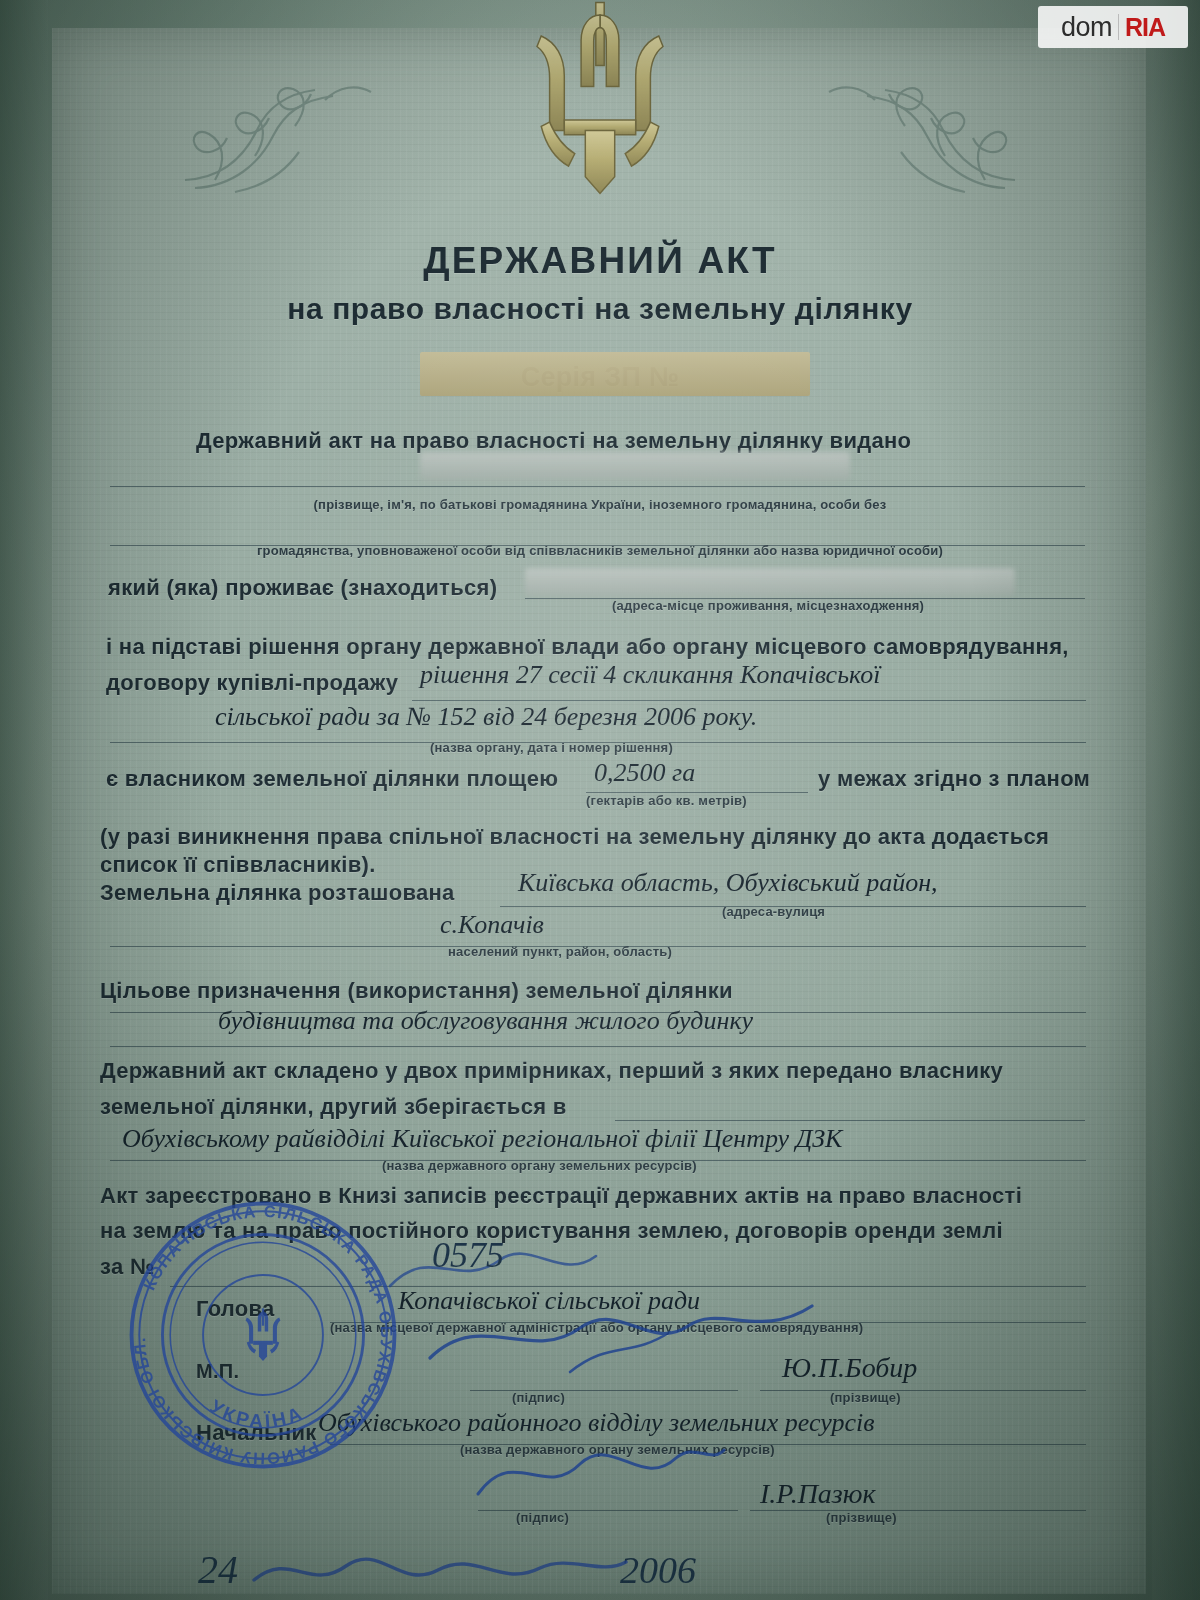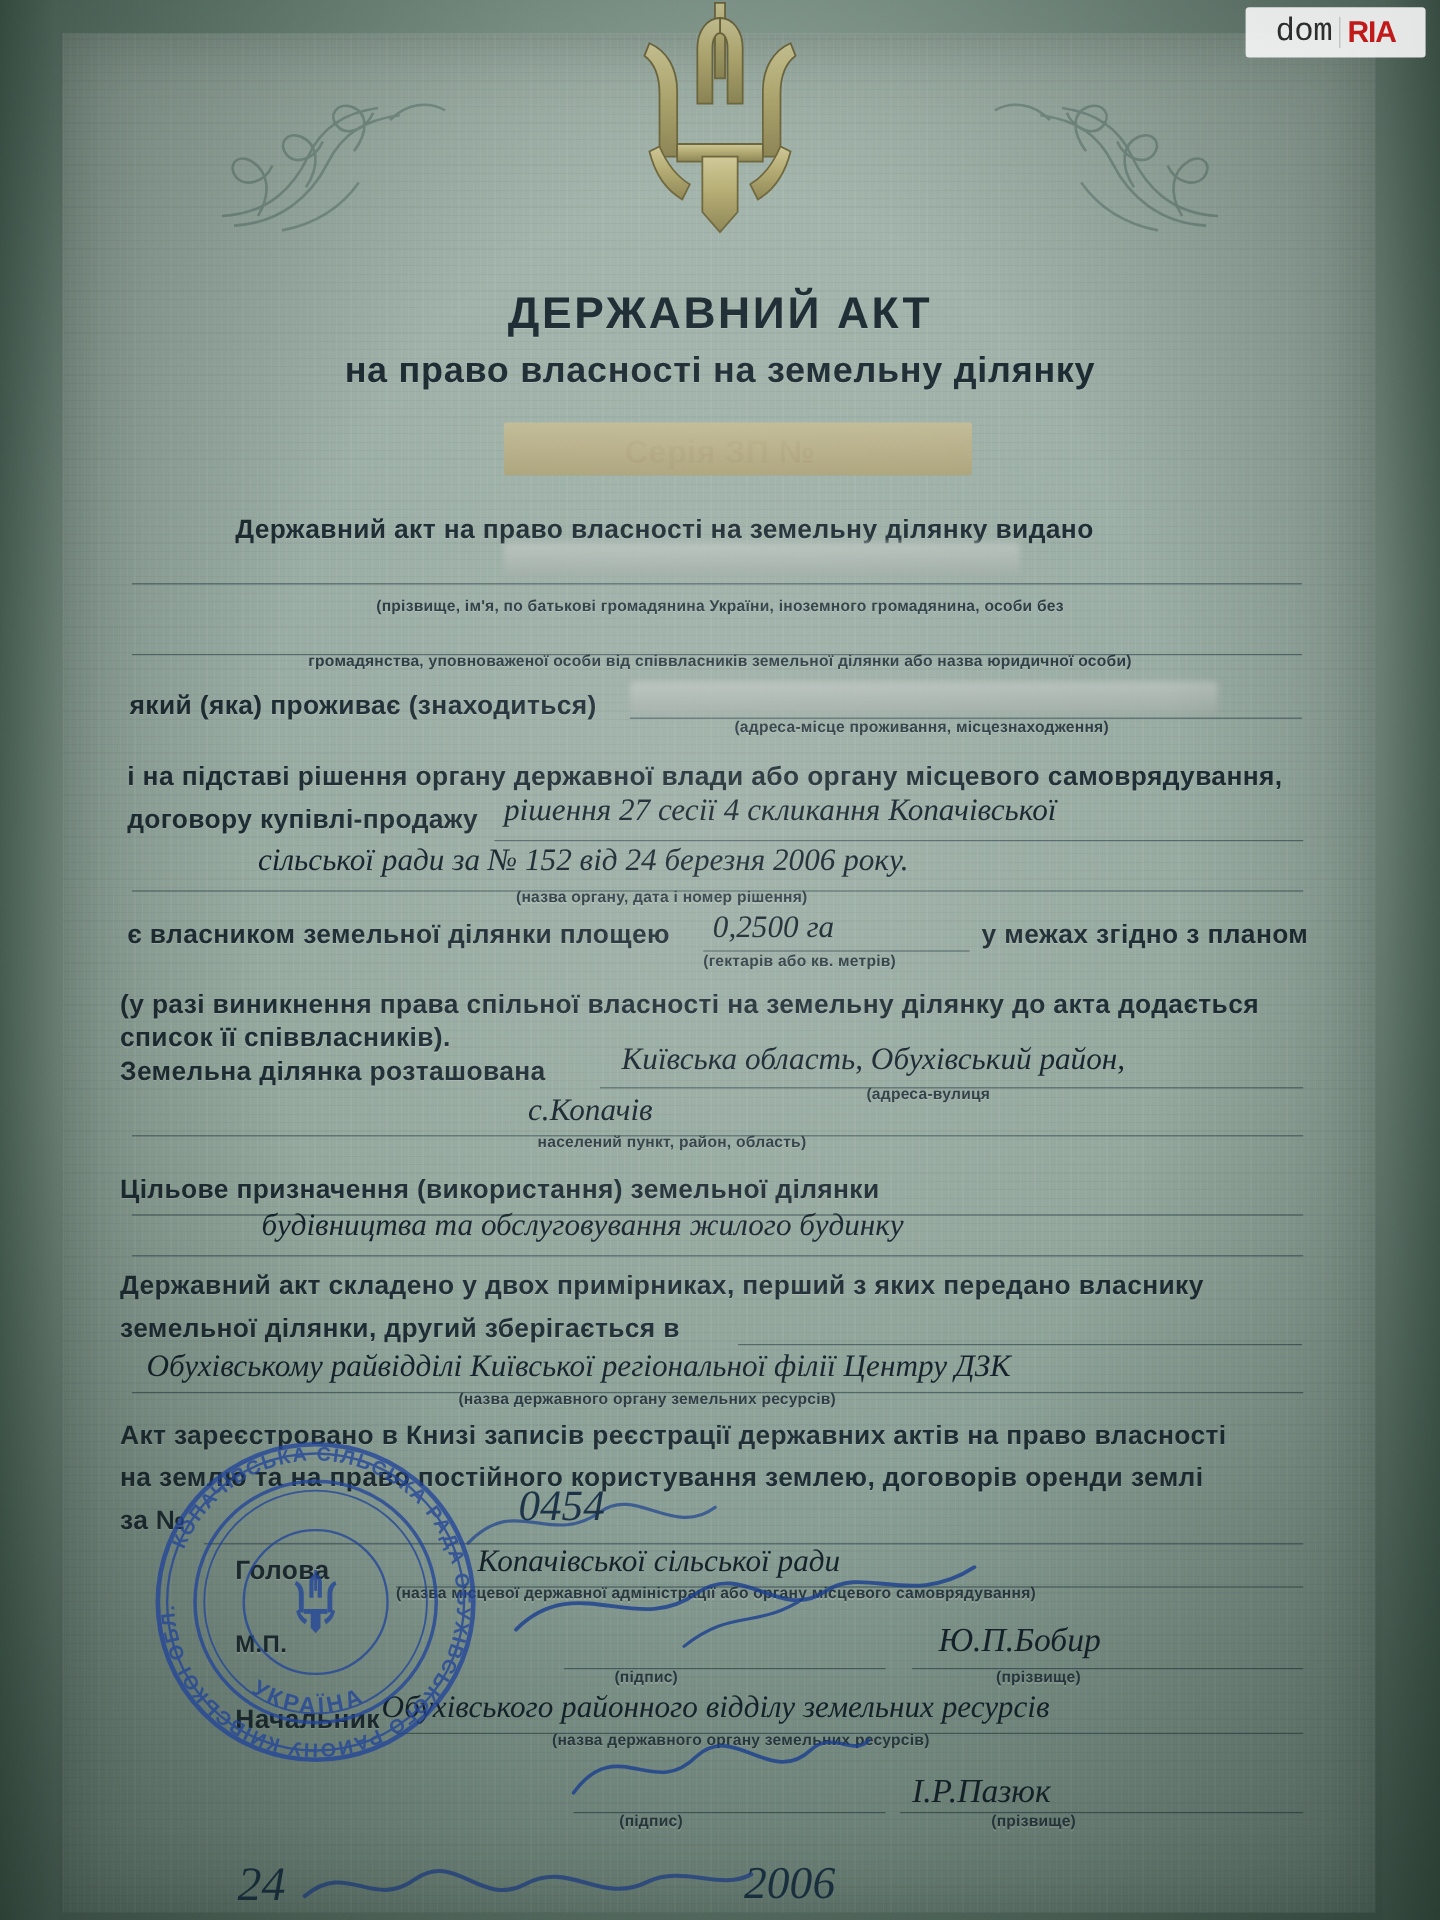--- a/index.html
+++ b/index.html
@@ -69,21 +69,20 @@
     display: flex;
     align-items: center;
     justify-content: center;
     gap: 6px;
     z-index: 40;
   }
   #watermark .wm-dom {
     font-size: 27px;
     color: #2d2d2d;
     letter-spacing: -0.5px;
-    font-family: Liberation Mono, monospace;
   }
   #watermark .wm-sep {
     width: 1px;
     height: 26px;
     background: #bbb;
   }
   #watermark .wm-ria {
     font-size: 25px;
     color: #c01a1a;
     font-weight: bold;
@@ -312,21 +311,21 @@
   <div class="doc-text line-main" style="left:100px; top:1058px;">Державний акт складено у двох примірниках, перший з яких передано власнику</div>
   <div class="doc-text line-main" style="left:100px; top:1094px;">земельної ділянки, другий зберігається в</div>
   <div class="rule" style="left:615px; top:1120px; width:470px;"></div>
   <div class="hand" style="left:122px; top:1124px;">Обухівському райвідділі Київської регіональної філії Центру ДЗК</div>
   <div class="rule" style="left:110px; top:1160px; width:976px;"></div>
   <div class="doc-text hint" style="left:382px; top:1158px;">(назва державного органу земельних ресурсів)</div>
 
   <div class="doc-text line-main" style="left:100px; top:1183px;">Акт зареєстровано в Книзі записів реєстрації державних актів на право власності</div>
   <div class="doc-text line-main" style="left:100px; top:1218px;">на землю та на право постійного користування землею, договорів оренди землі</div>
   <div class="doc-text line-main" style="left:100px; top:1254px;">за №</div>
-  <div class="badge-hand" style="left:432px; top:1234px; font-size:36px;">0454</div>
+  <div class="badge-hand" style="left:432px; top:1234px; font-size:36px;">0575</div>
   <div class="rule" style="left:170px; top:1286px; width:916px;"></div>
 
   <div class="doc-text line-main" style="left:196px; top:1296px;">Голова</div>
   <div class="hand" style="left:398px; top:1286px;">Копачівської сільської ради</div>
   <div class="rule" style="left:330px; top:1322px; width:756px;"></div>
   <div class="doc-text hint" style="left:330px; top:1320px;">(назва місцевої державної адміністрації або органу місцевого самоврядування)</div>
 
   <div class="doc-text line-main" style="left:196px; top:1360px; font-size:20px;">М.П.</div>
   <div class="rule" style="left:470px; top:1390px; width:268px;"></div>
   <div class="doc-text hint" style="left:512px; top:1390px;">(підпис)</div>

